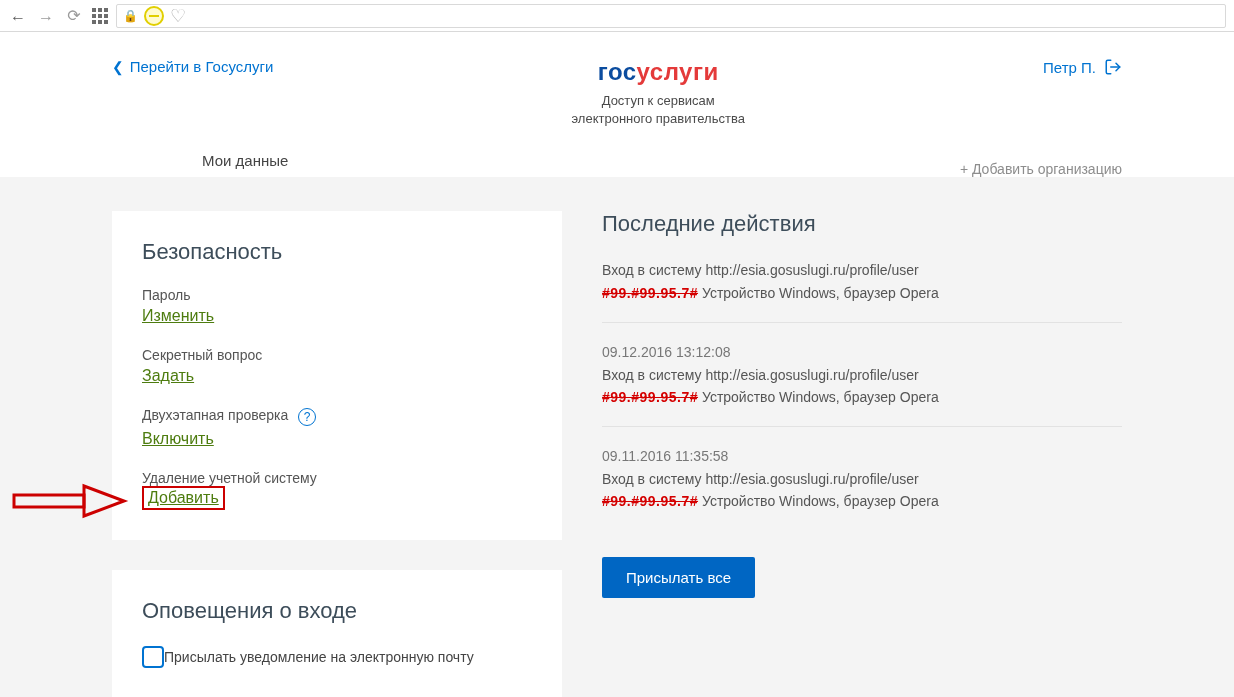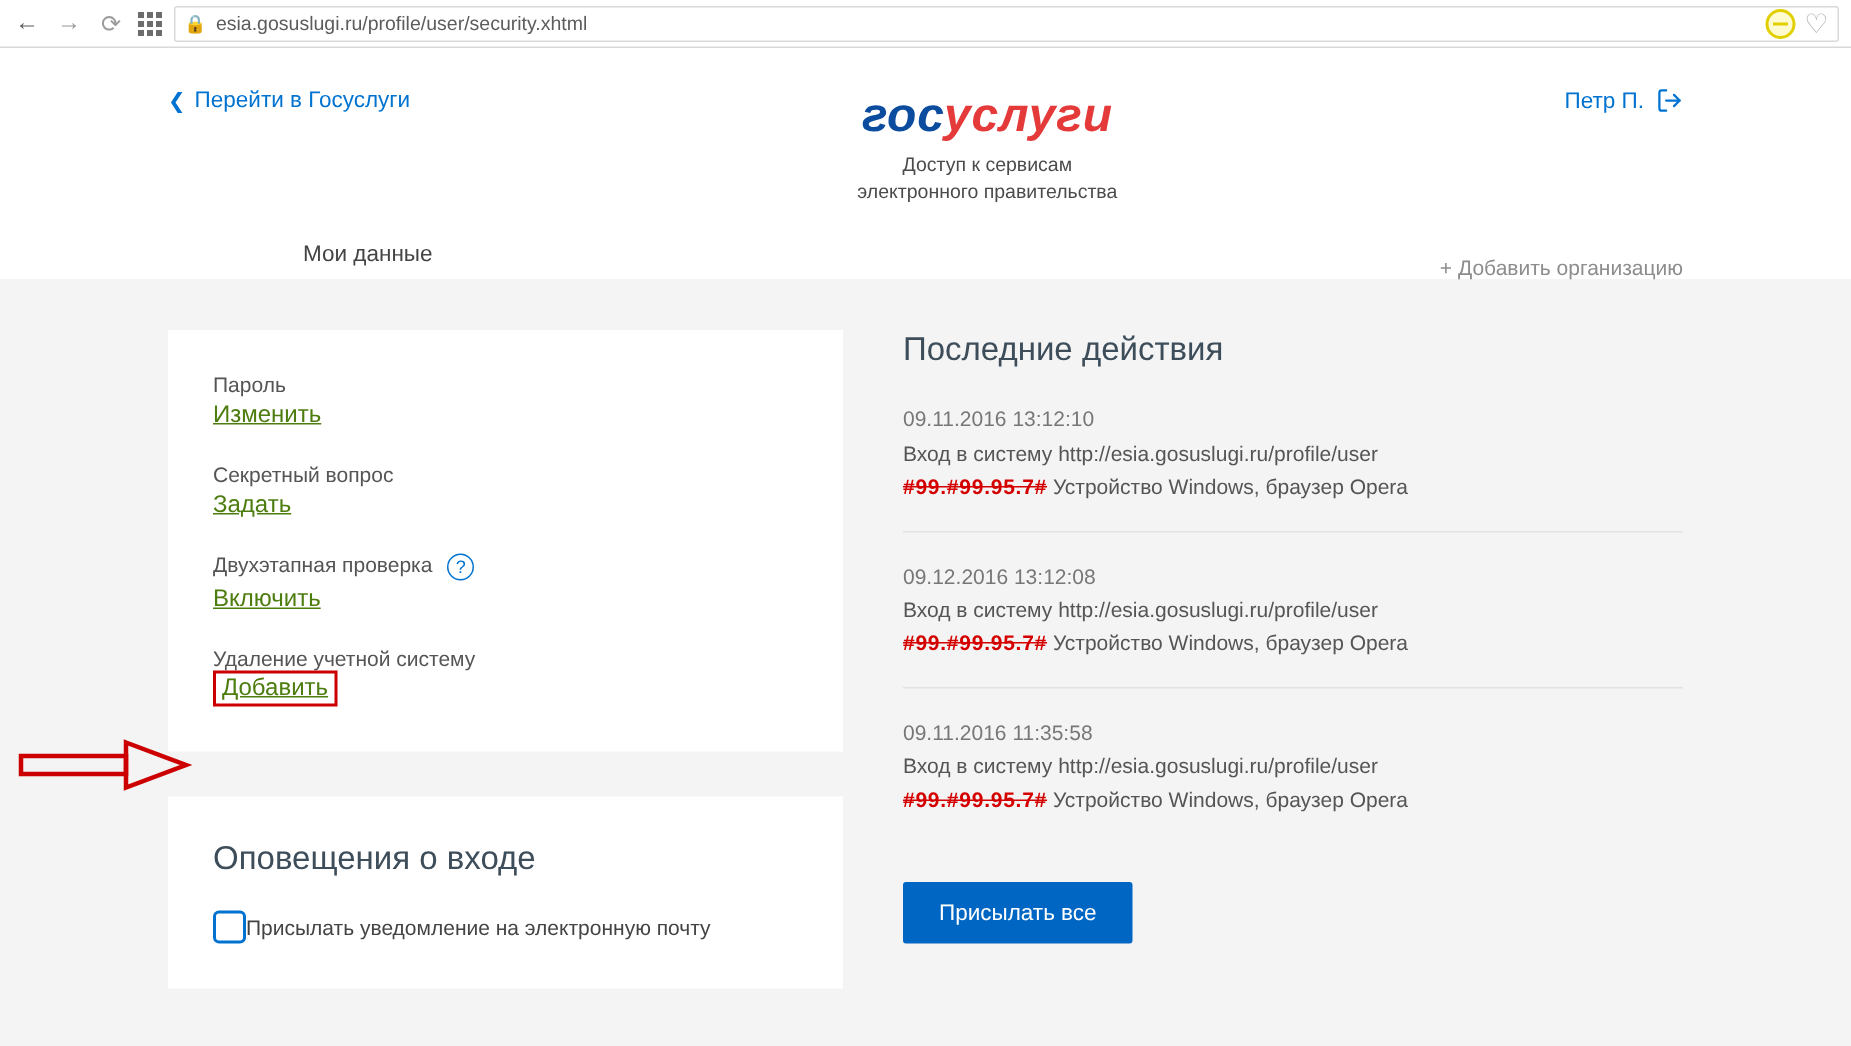--- a/index.html
+++ b/index.html
@@ -68,21 +68,21 @@
     color:#0073d1;
     font-size:15px;
     display:flex; align-items:center; gap:6px;
     white-space:nowrap;
   }
   .back-link .chev { font-size:14px; }
   .brand-wrap {
     flex:1;
     display:flex; flex-direction:column; align-items:center;
   }
-  .logo { font-size:32px; font-weight:bold; letter-spacing:0.5px;font-style:italic; }
+  .logo { font-size:24px; font-weight:bold; letter-spacing:0.5px; }
   .logo .blue { color:#0b4c9f; }
   .logo .red  { color:#e43a3a; }
   .tagline { text-align:center; font-size:13px; color:#4b4b4b; margin-top:6px; line-height:1.4; }
   .user-area { display:flex; align-items:center; gap:8px; color:#0073d1; font-size:15px; white-space:nowrap; }
   .logout-icon svg { display:block; }
 
   
   .tabs-row {
     max-width: 1010px;
     margin: 24px auto 0;
@@ -195,21 +195,20 @@
       <span></span>
     <span></span>
       <span></span>
       <span></span>
     <span></span>
       <span></span>
       <span></span>
   </div>
   <div class="url-bar">
     <span class="lock">🔒</span>
-    <span class="url-text">esia.gosuslugi.ru/profile/user/security.xhtml</span>
     <span class="url-right">
       <span class="noentry"></span>
       <span class="heart">♡</span>
     </span>
   </div>
 </div>
 
 <div class="page-header">
   <div class="back-link">
     <span class="chev">❮</span>
@@ -247,20 +246,21 @@
     <div class="left-col">
 
       <div class="annotation-arrow">
         <svg width="110" height="30">
           <rect x="0" y="9" width="70" height="12" fill="none" stroke="#cc0000" stroke-width="3"></rect>
           <polygon points="70,0 110,15 70,30 70,22 70,8" fill="none" stroke="#cc0000" stroke-width="3"></polygon>
         </svg>
       </div>
 
       <div class="card">
+        <h2>Безопасность</h2>
 
         <div class="setting-block">
           <div class="setting-label">Пароль</div>
           <a class="setting-action">Изменить</a>
         </div>
 
         <div class="setting-block">
           <div class="setting-label">Секретный вопрос</div>
           <a class="setting-action">Задать</a>
         </div>
@@ -288,21 +288,20 @@
           <div class="check-label">Присылать уведомление на электронную почту</div>
         </div>
       </div>
     </div>
 
     <div class="right-col">
       <div class="activity">
         <h2>Последние действия</h2>
 
         <div class="activity-item">
-          <div class="activity-date">09.11.2016 13:12:10</div>
           <div>Вход в систему http://esia.gosuslugi.ru/profile/user</div>
           <div>
             <span class="redacted">#99.#99.95.7#</span><span> Устройство Windows, браузер Opera</span>
           </div>
         </div>
 
         <div class="activity-item">
           <div class="activity-date">09.12.2016 13:12:08</div>
           <div>Вход в систему http://esia.gosuslugi.ru/profile/user</div>
           <div>

